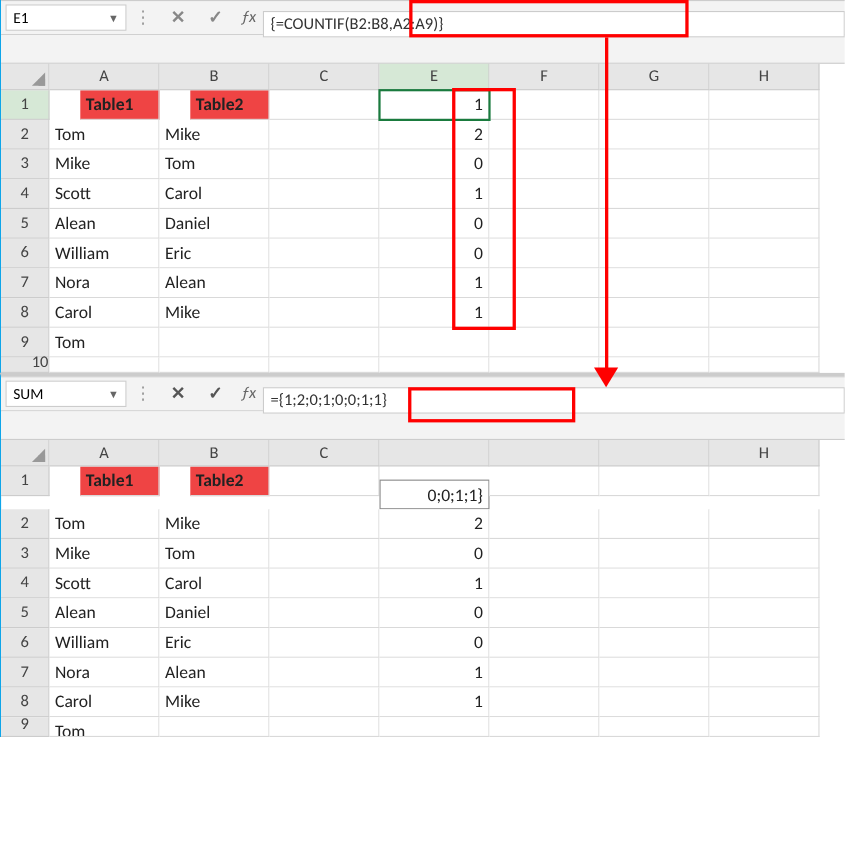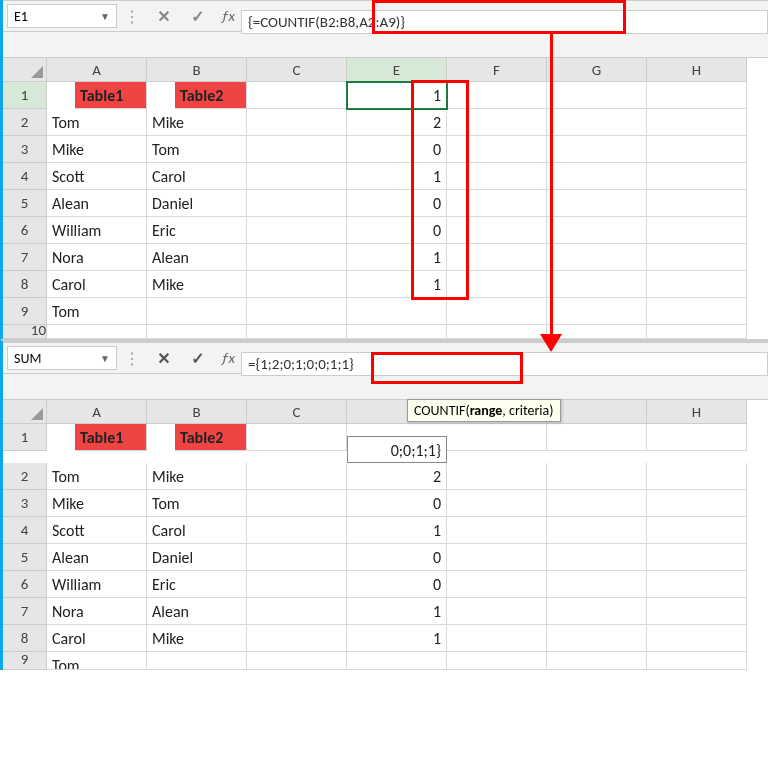--- a/index.html
+++ b/index.html
@@ -1,18 +1,18 @@
 <!DOCTYPE html>
 <html><head>
 <meta charset="utf-8">
 <style>
   * { box-sizing: border-box; margin: 0; padding: 0; }
   body { font-family: Calibri, Arial, sans-serif; background: #fff; width: 768px; position: relative; }
   
-  .excel-instance { border-left: 3px solid #0ea5e9; position: relative; }
+  .excel-instance { border-left: 1px solid #0ea5e9; position: relative; }
   
   .formula-bar {
     display: flex; align-items: center; height: 32px;
     background: #f3f3f3; border-top: 1px solid #ccc; border-bottom: 1px solid #ccc;
     padding-left: 4px;
   }
   .name-box {
     width: 110px; height: 24px; background: #fff; border: 1px solid #ccc;
     padding: 2px 6px; font-size: 14px; display: flex; align-items: center;
     justify-content: space-between;
@@ -292,22 +292,19 @@
     <div class="row-head" style="height:18px;line-height:14px;">9</div>
     <div class="cell" style="height:18px;">Tom</div>
     <div class="cell" style="height:18px;"></div>
     <div class="cell" style="height:18px;"></div>
     <div class="cell" style="height:18px;"></div>
     <div class="cell" style="height:18px;"></div>
     <div class="cell" style="height:18px;"></div>
     <div class="cell" style="height:18px;"></div>
   </div>
 
-  <div class="tooltip" style="left:404px; top:57px;">
-    <span>COUNTIF(</span><span class="bold">range</span><span>, criteria)</span>
-  </div>
 </div>
 
 <div class="red-box" style="left:372px; top:0px; width:254px; height:34px;"></div>
 <div class="red-box" style="left:411px; top:80px; width:58px; height:220px;"></div>
 <div class="red-box" style="left:371px; top:352px; width:152px; height:32px;"></div>
 <div class="red-arrow-line" style="left:550px; top:34px; height:301px;"></div>
 <div class="red-arrow-head" style="left:540px; top:334px;"></div>
 
 </body></html>

